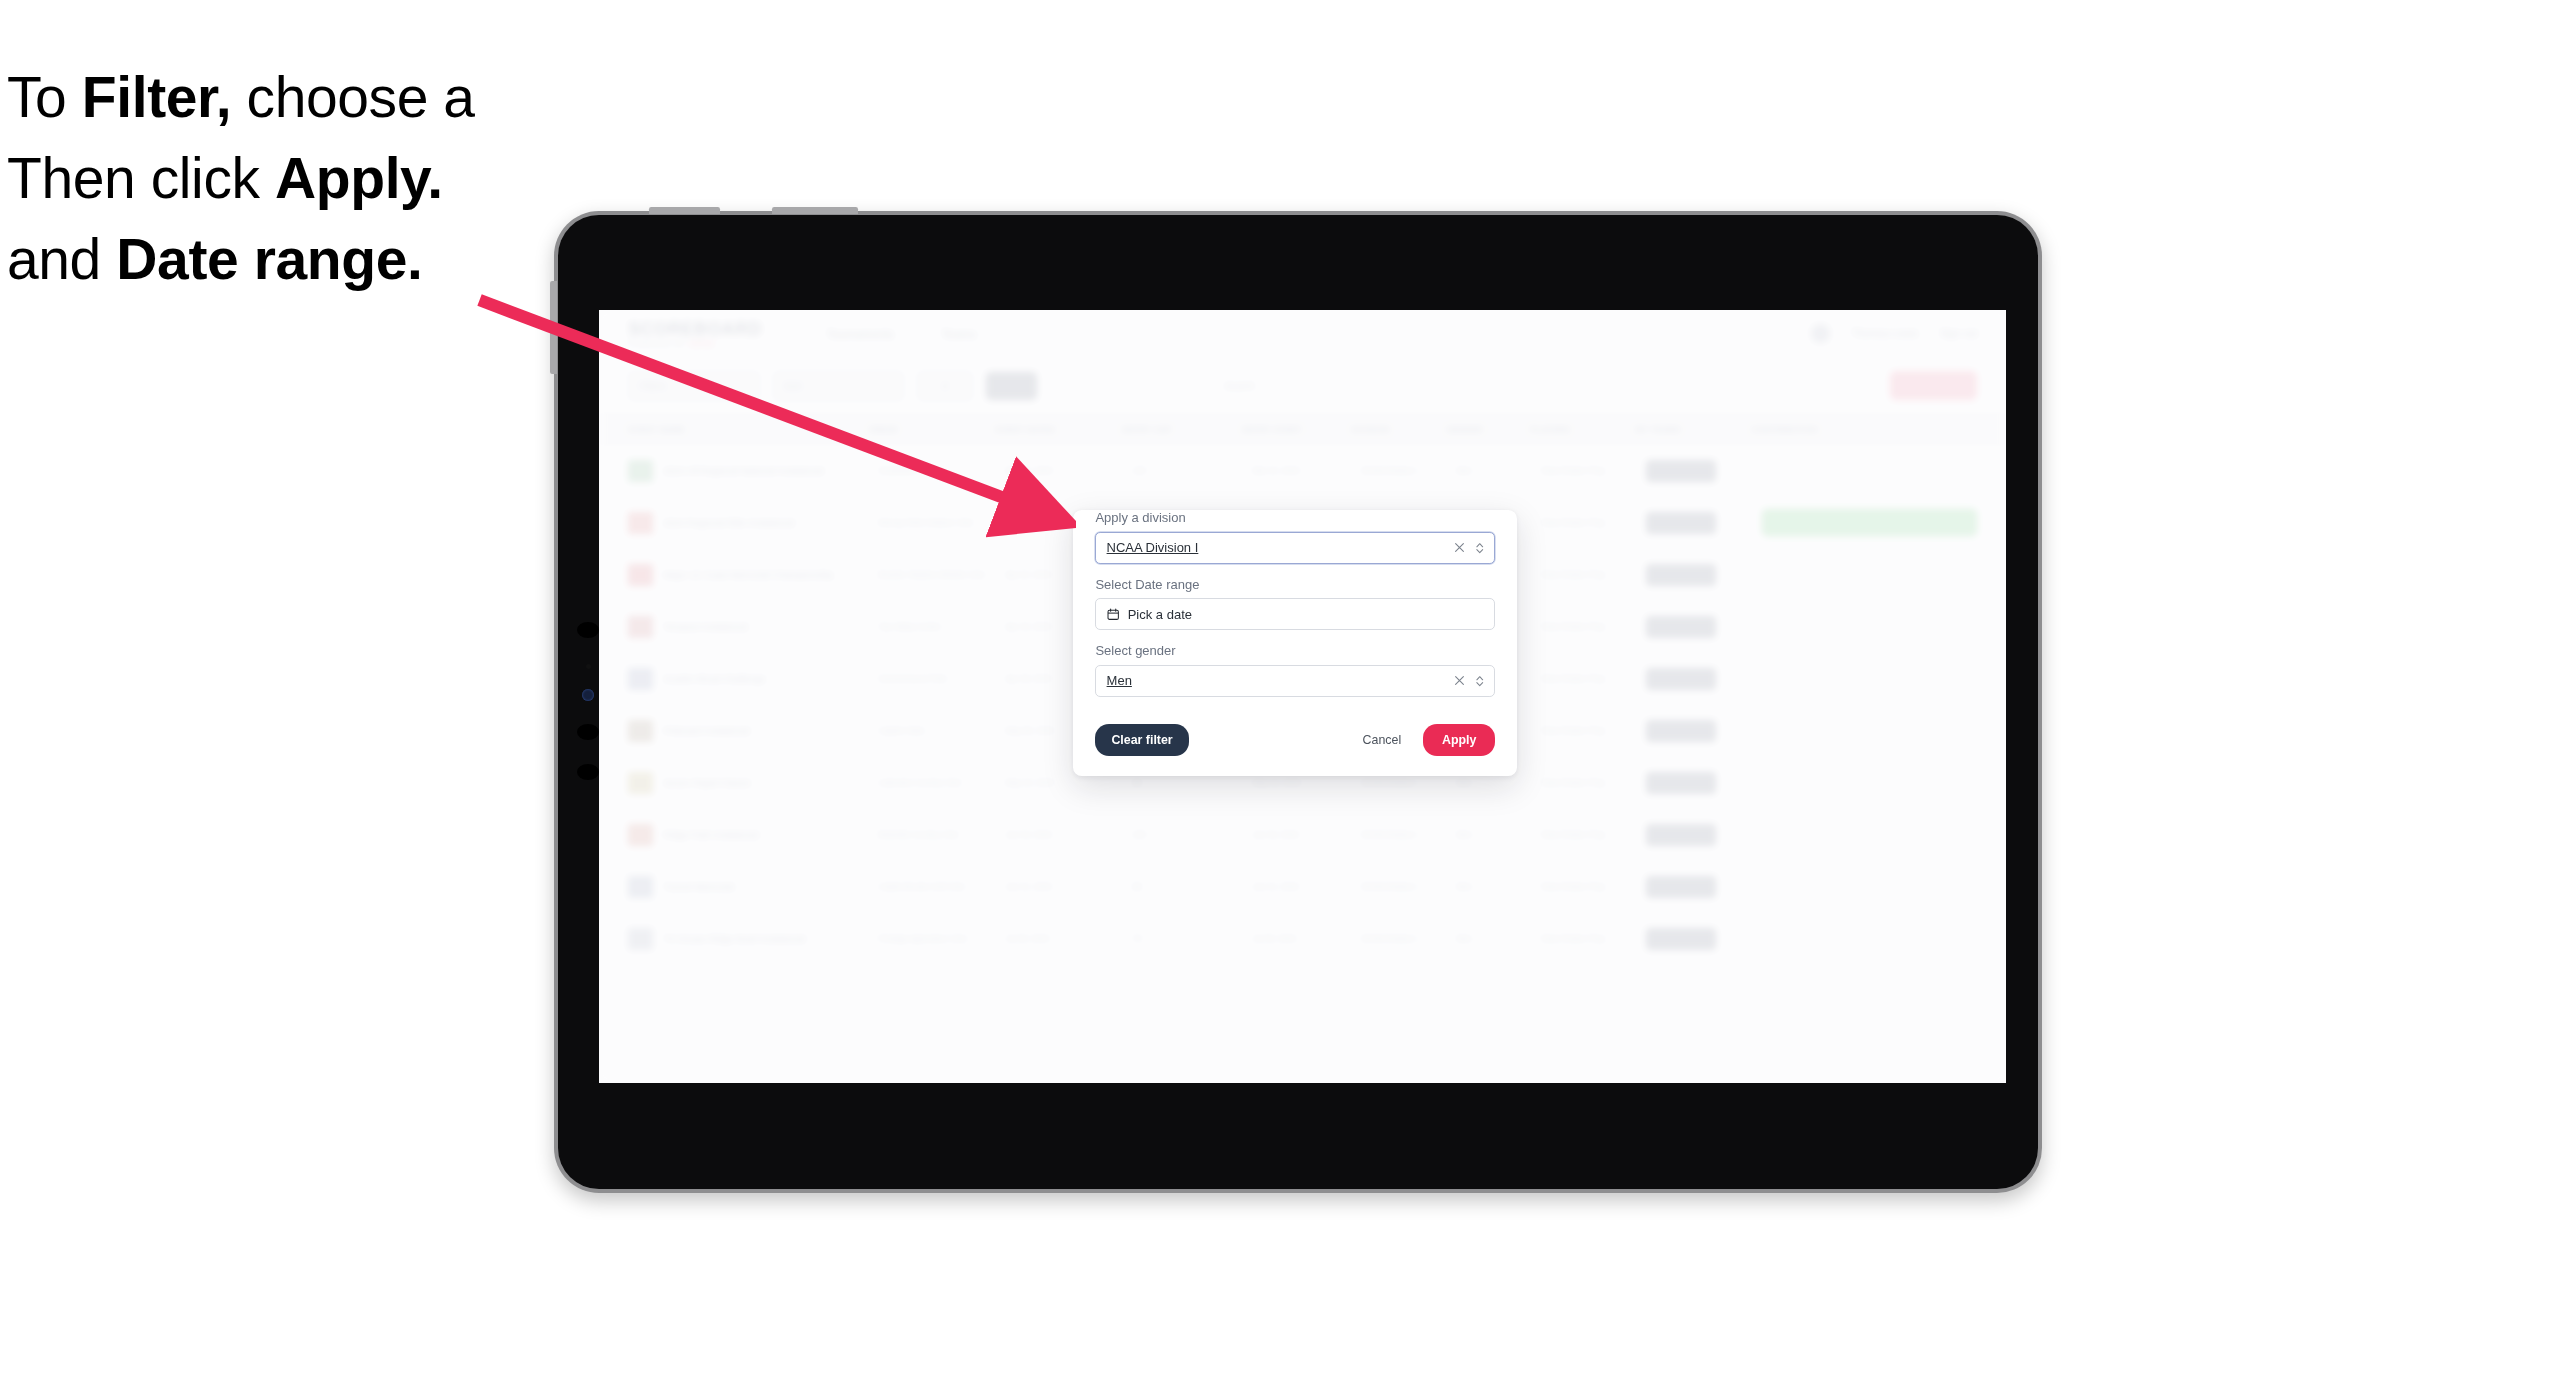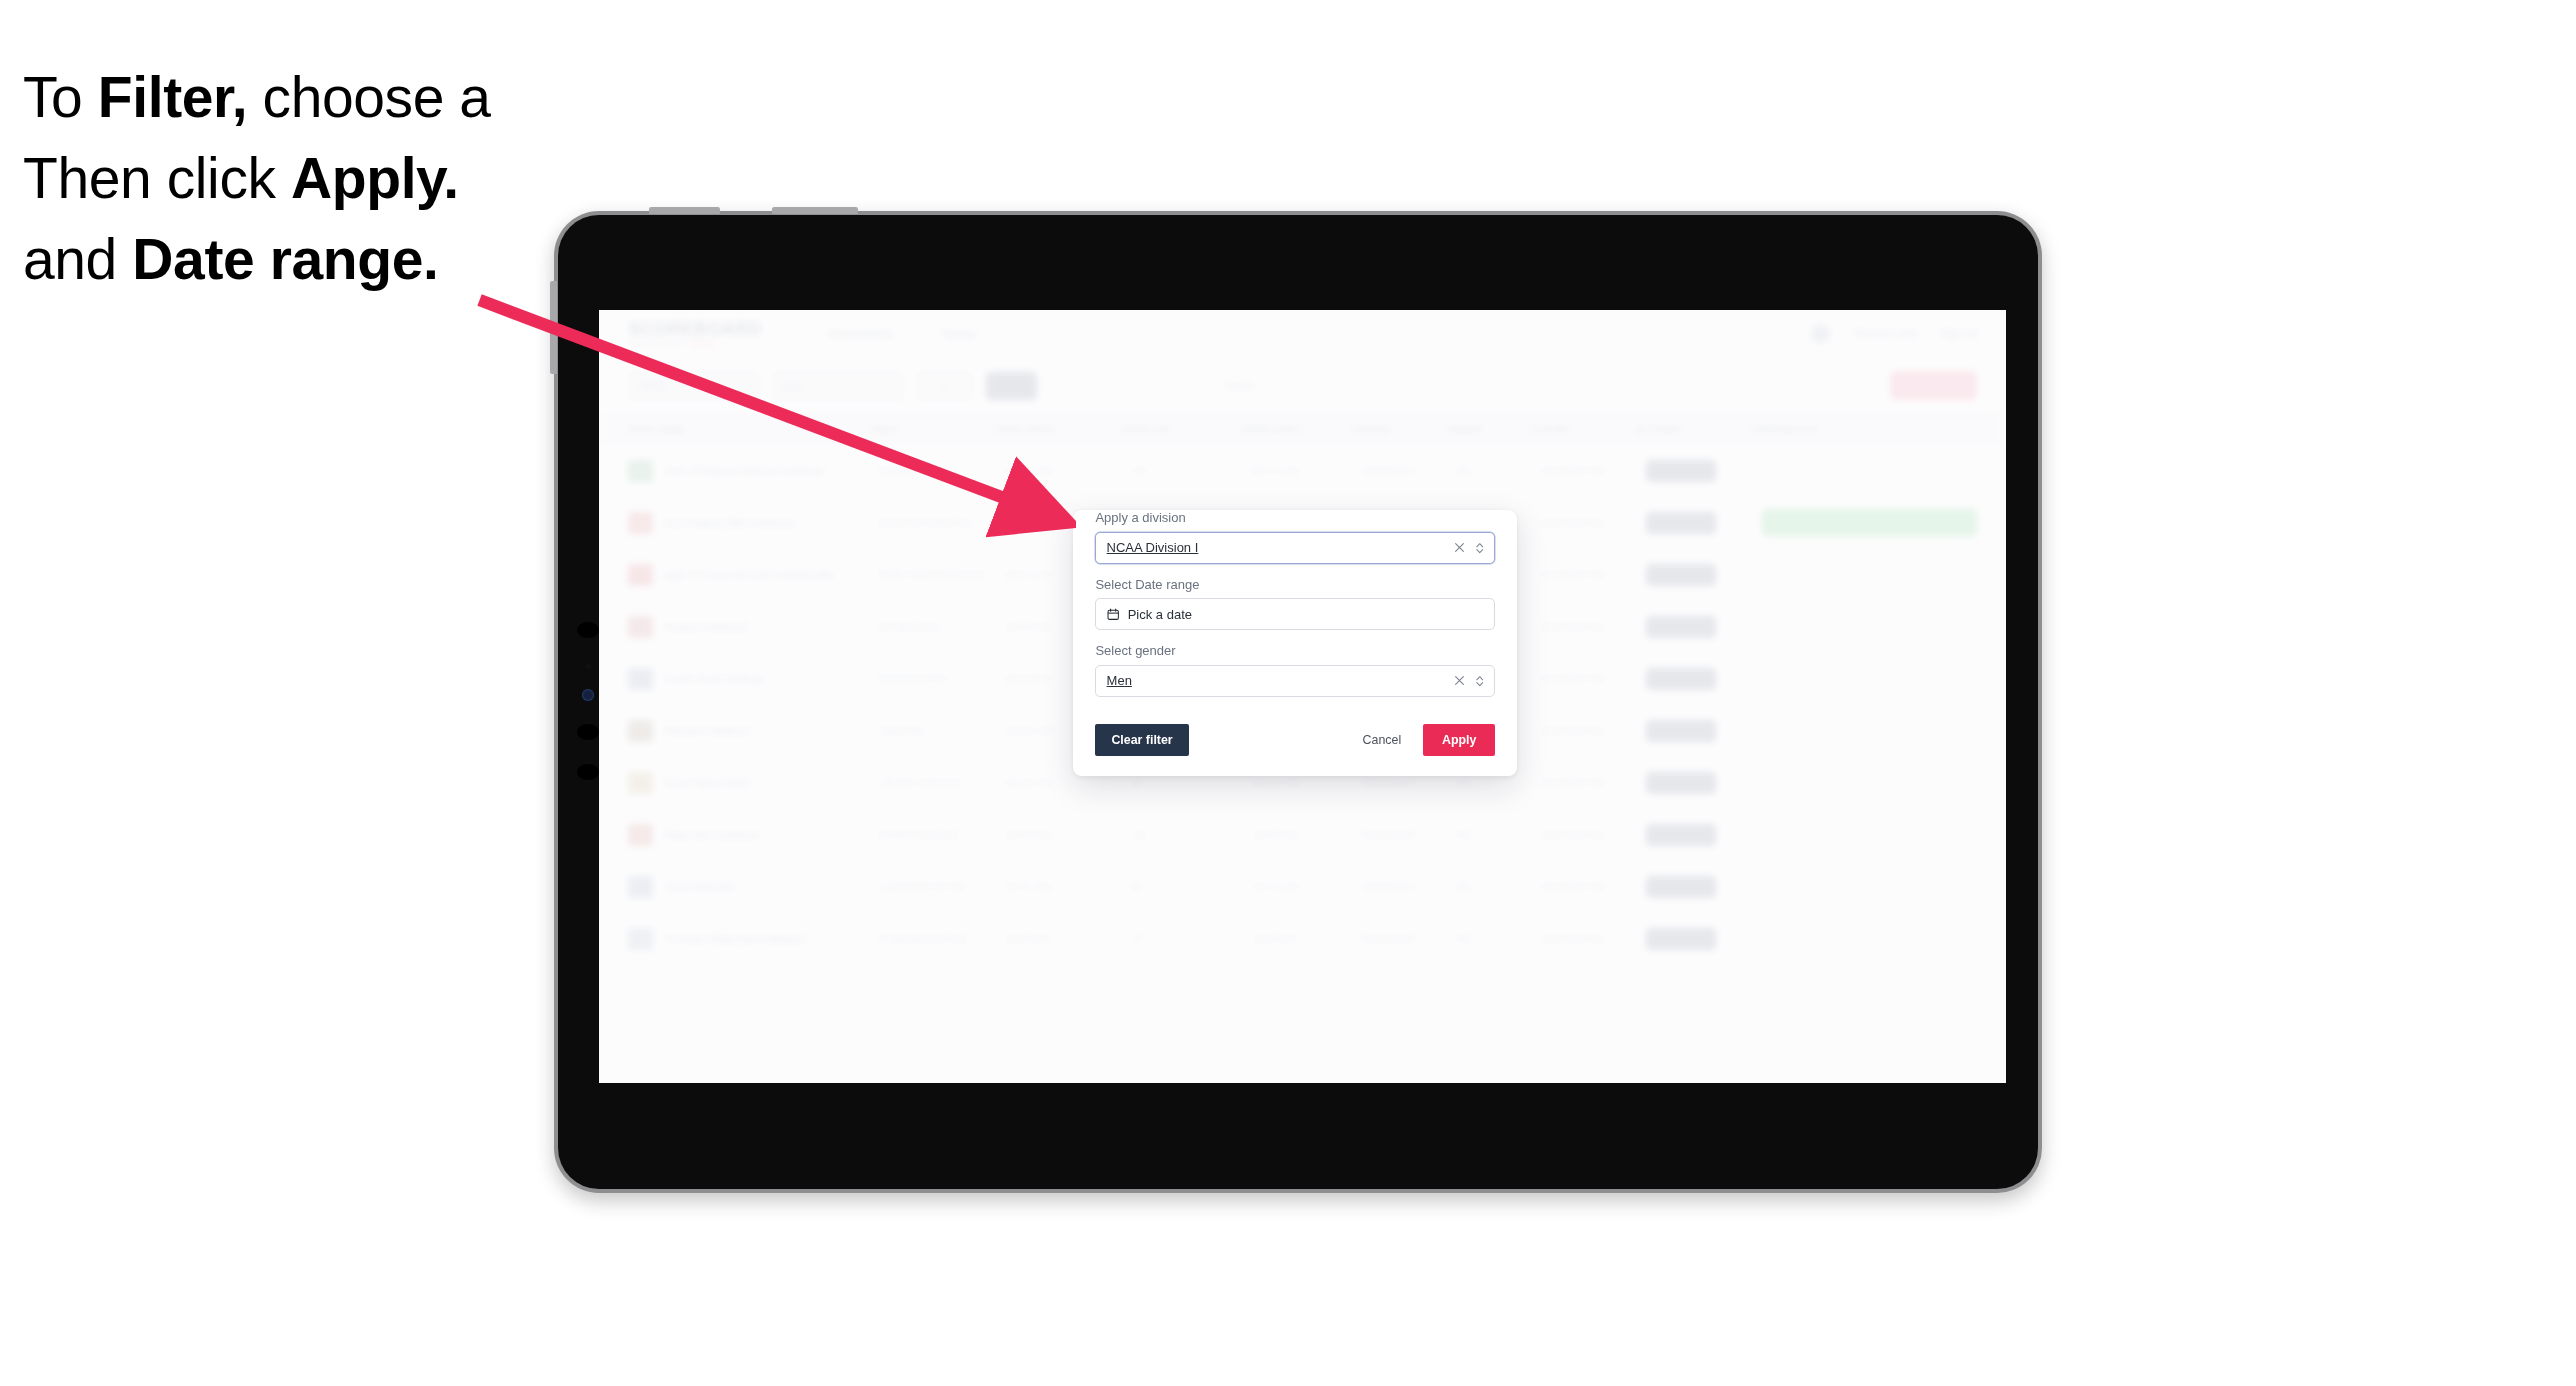--- a/index.html
+++ b/index.html
@@ -12,21 +12,21 @@
     height: 1386px;
     position: relative;
     overflow: hidden;
     font-family: "Liberation Sans", sans-serif;
     -webkit-font-smoothing: antialiased;
   }
 
   
   .caption {
     position: absolute;
-    left: 23px;
+    left: 7px;
     top: 57px;
     width: 553px;
     font-family: "Liberation Sans", sans-serif;
     font-size: 57px;
     line-height: 81px;
     color: #000000;
     letter-spacing: -0.4px;
   }
   .caption .ln { display: block; white-space: nowrap; }
   .caption b { font-weight: 700; }
@@ -305,21 +305,21 @@
   .ctl-actions .ic { display: flex; align-items: center; cursor: pointer; }
   .cal-ic { margin-right: 8.7px; display: flex; align-items: center; }
   .field-ph { font-size: 13px; color: #2a3038; }
   .modal-foot {
     display: flex;
     align-items: center;
     padding: 10.2px 22px 20.4px 22px;
   }
   .btn {
     border: none;
-    border-radius: 2px;
+    border-radius: 14px;
     font-family: "Liberation Sans", sans-serif;
     cursor: pointer;
     font-size: 12.4px;
   }
   .btn-clear {
     background: #27354a;
     color: #ffffff;
     padding: 8.7px 16px;
     font-weight: 700;
   }

